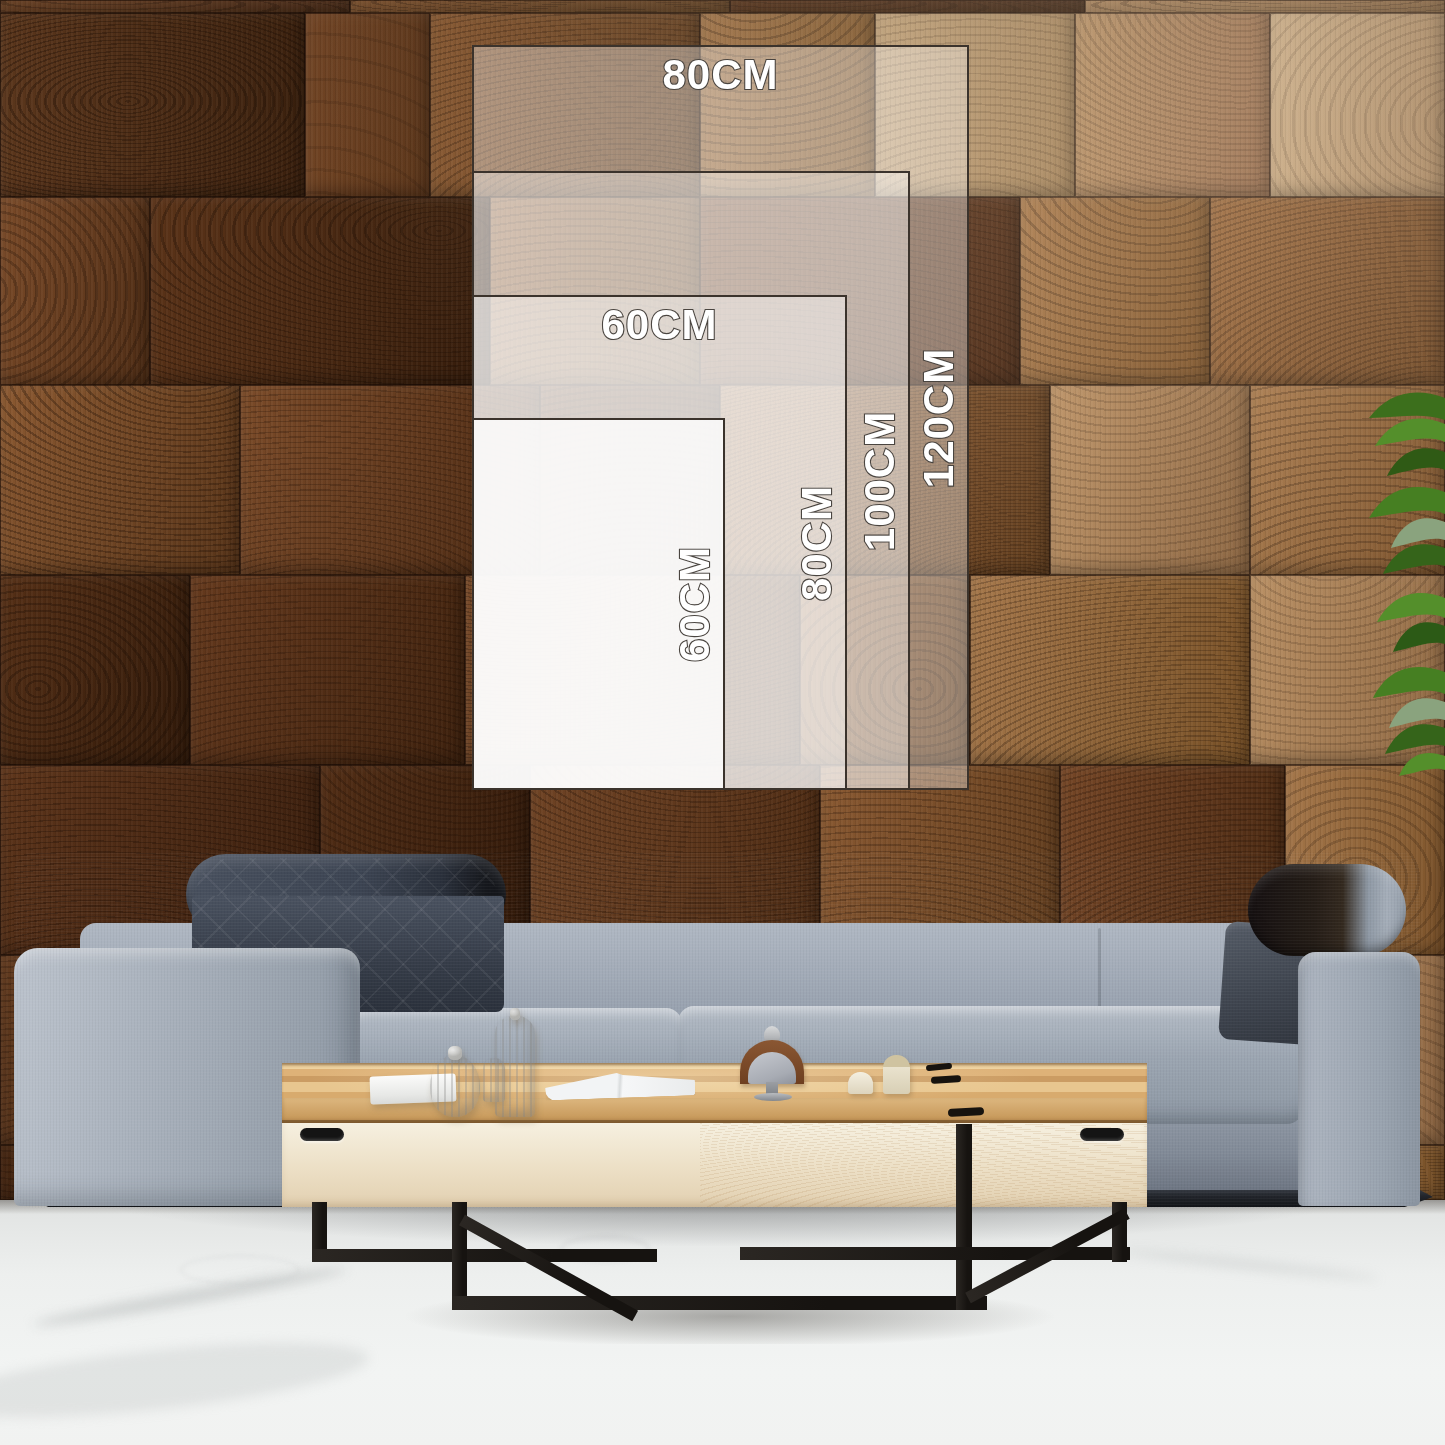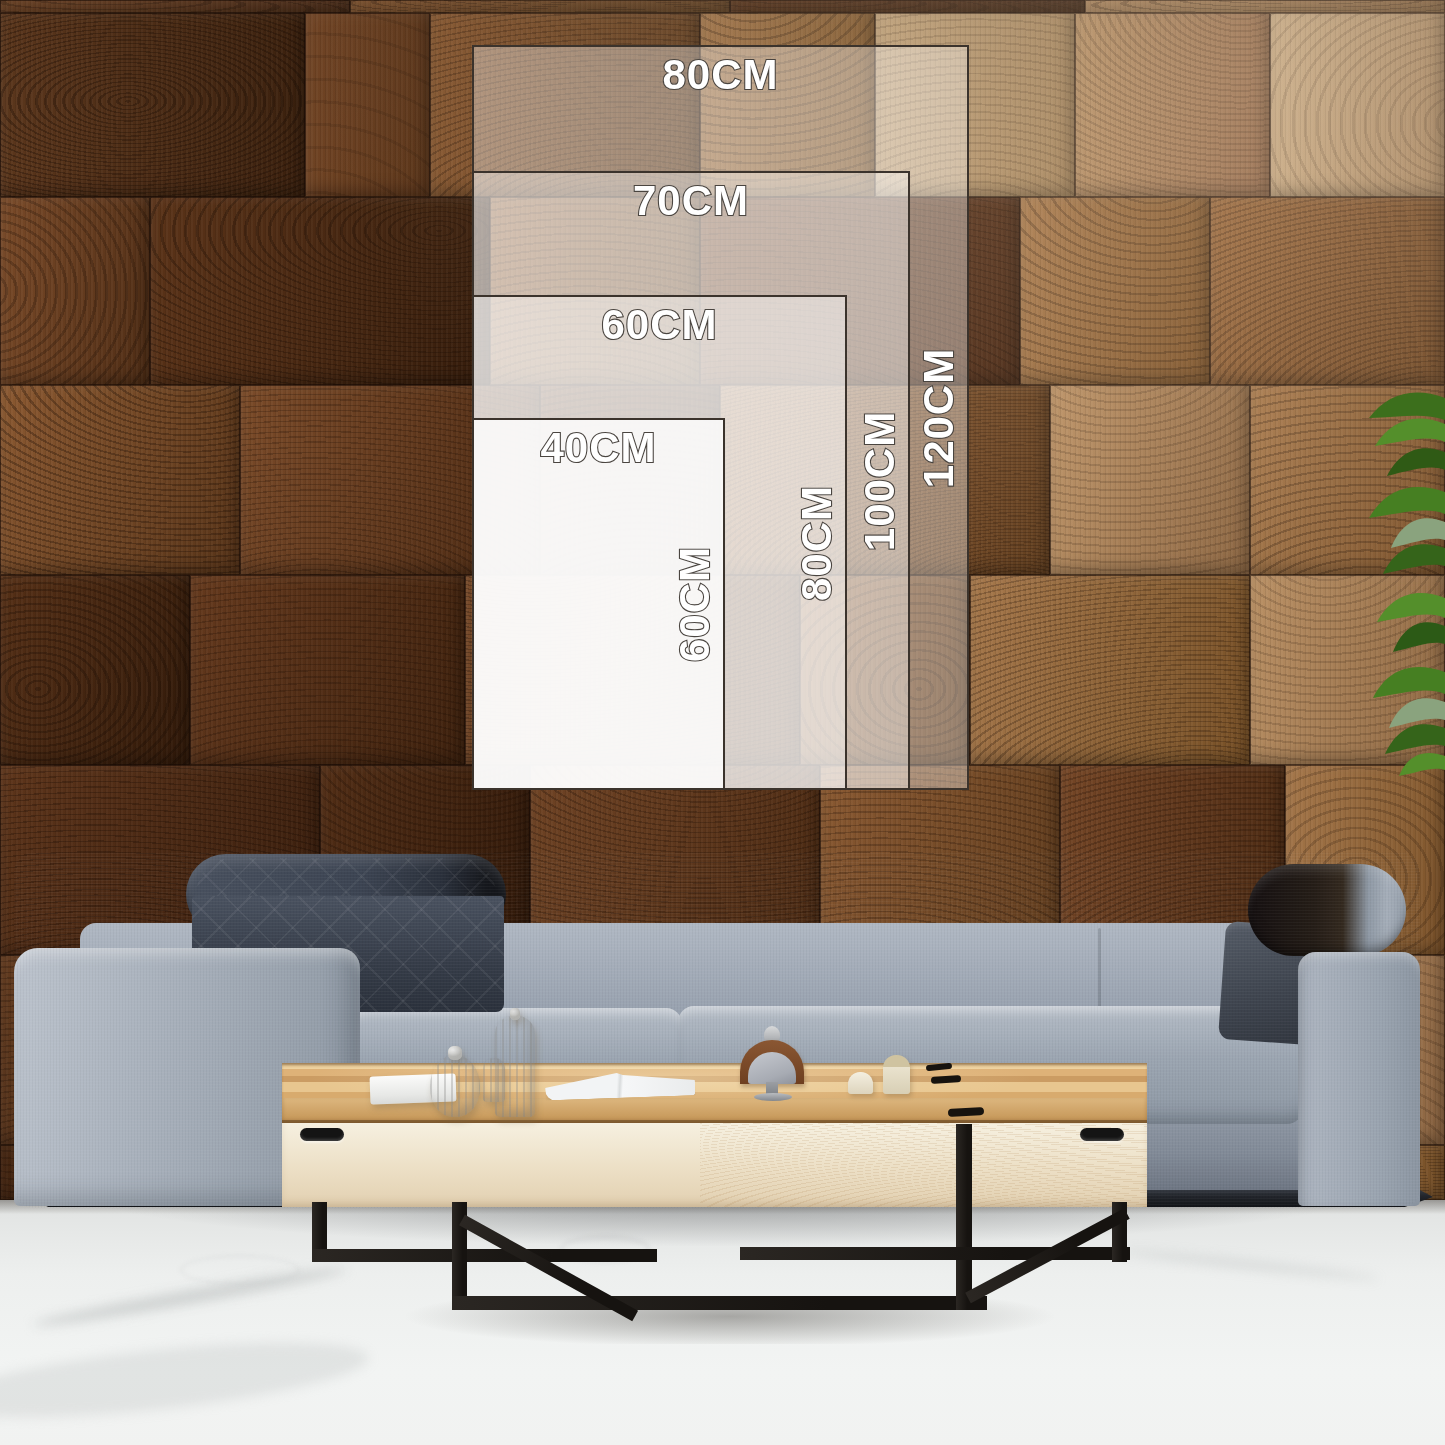--- a/index.html
+++ b/index.html
@@ -226,29 +226,27 @@
       <path d="M80,384 C58,376 42,384 34,404 C54,400 68,394 80,398 Z" fill="#548f2b"></path>
     </g>
   </svg>
 
   <div>
     <div class="size-rect" style="left:472px;top:45px;width:497px;height:745px;background:rgba(255,255,255,.36)">
       <div class="dim-label dim-top">80CM</div>
       <div class="dim-label dim-side">120CM</div>
     </div>
     <div class="size-rect" style="left:472px;top:171px;width:438px;height:619px;background:rgba(255,255,255,.38)">
-      <div class="dim-label dim-top">70CM</div>
       <div class="dim-label dim-side">100CM</div>
     </div>
     <div class="size-rect" style="left:472px;top:295px;width:375px;height:495px;background:rgba(255,255,255,.44)">
       <div class="dim-label dim-top">60CM</div>
       <div class="dim-label dim-side">80CM</div>
     </div>
     <div class="size-rect" style="left:472px;top:418px;width:253px;height:372px;background:rgba(255,255,255,.80)">
-      <div class="dim-label dim-top">40CM</div>
       <div class="dim-label dim-side">60CM</div>
     </div>
   </div>
 
   <div>
     <div class="abs sofa-shadow"></div>
     <div class="abs sofa-platform"></div>
     <div class="abs sofa-back"></div>
     <div class="abs back-seam"></div>
     <div class="abs sofa-base"></div>

